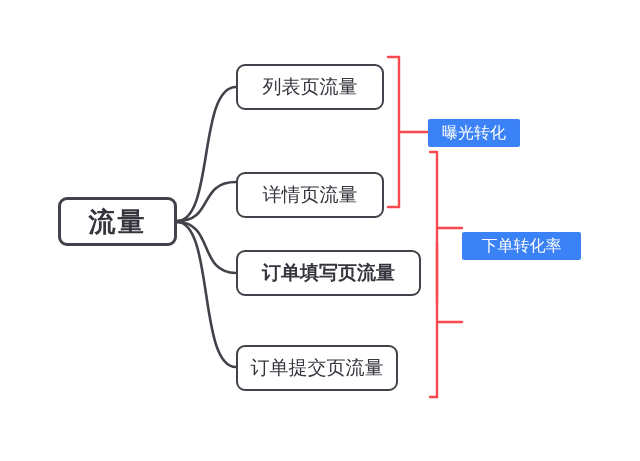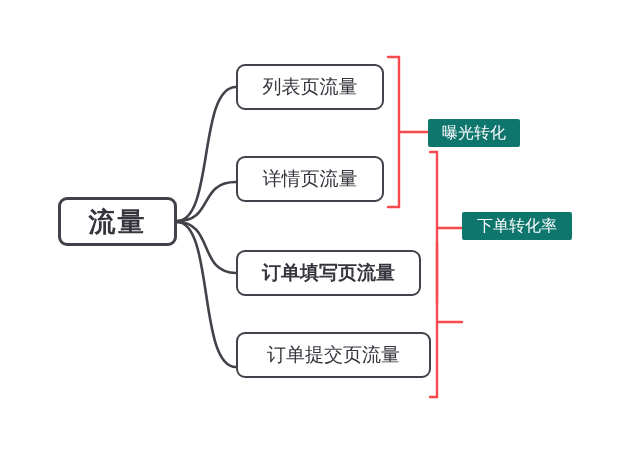--- a/index.html
+++ b/index.html
@@ -37,38 +37,38 @@
     border-width: 3px;
     font-size: 27px;
     font-weight: bold;
     letter-spacing: 2px;
   }
   .child {
     font-size: 19px;
     font-weight: 500;
   }
   .c1 { left: 236px; top: 64px;  width: 148px; height: 46px; }
-  .c2 { left: 236px; top: 156px; width: 148px; height: 46px; }
+  .c2 { left: 236px; top: 172px; width: 148px; height: 46px; }
   .c3 { left: 236px; top: 250px; width: 185px; height: 46px; font-weight: bold; }
-  .c4 { left: 236px; top: 332px; width: 195px; height: 46px; }
+  .c4 { left: 236px; top: 345px; width: 162px; height: 46px; }
 
   .summary {
     position: absolute;
     display: flex;
     align-items: center;
     justify-content: center;
-    background: #0f766e;
+    background: #3b82f6;
     color: #ffffff;
     font-size: 16px;
     font-weight: 500;
     border-radius: 2px;
     white-space: nowrap;
   }
   .s1 { left: 428px; top: 119px; width: 92px;  height: 28px; }
-  .s2 { left: 462px; top: 212px; width: 110px; height: 28px; text-align: right; }
+  .s2 { left: 462px; top: 232px; width: 119px; height: 28px; text-align: right; }
   .s3 { left: 462px; top: 309px; width: 110px; height: 28px; }
 </style>
 </head>
 <body>
 
 <div class="canvas">
 
   <svg class="layer" width="640" height="461" viewBox="0 0 640 461">
     <g fill="none" stroke="#42424a" stroke-width="2.6" stroke-linecap="round">
       <path d="M177,221 C214,221 198,87 236,87"></path>

